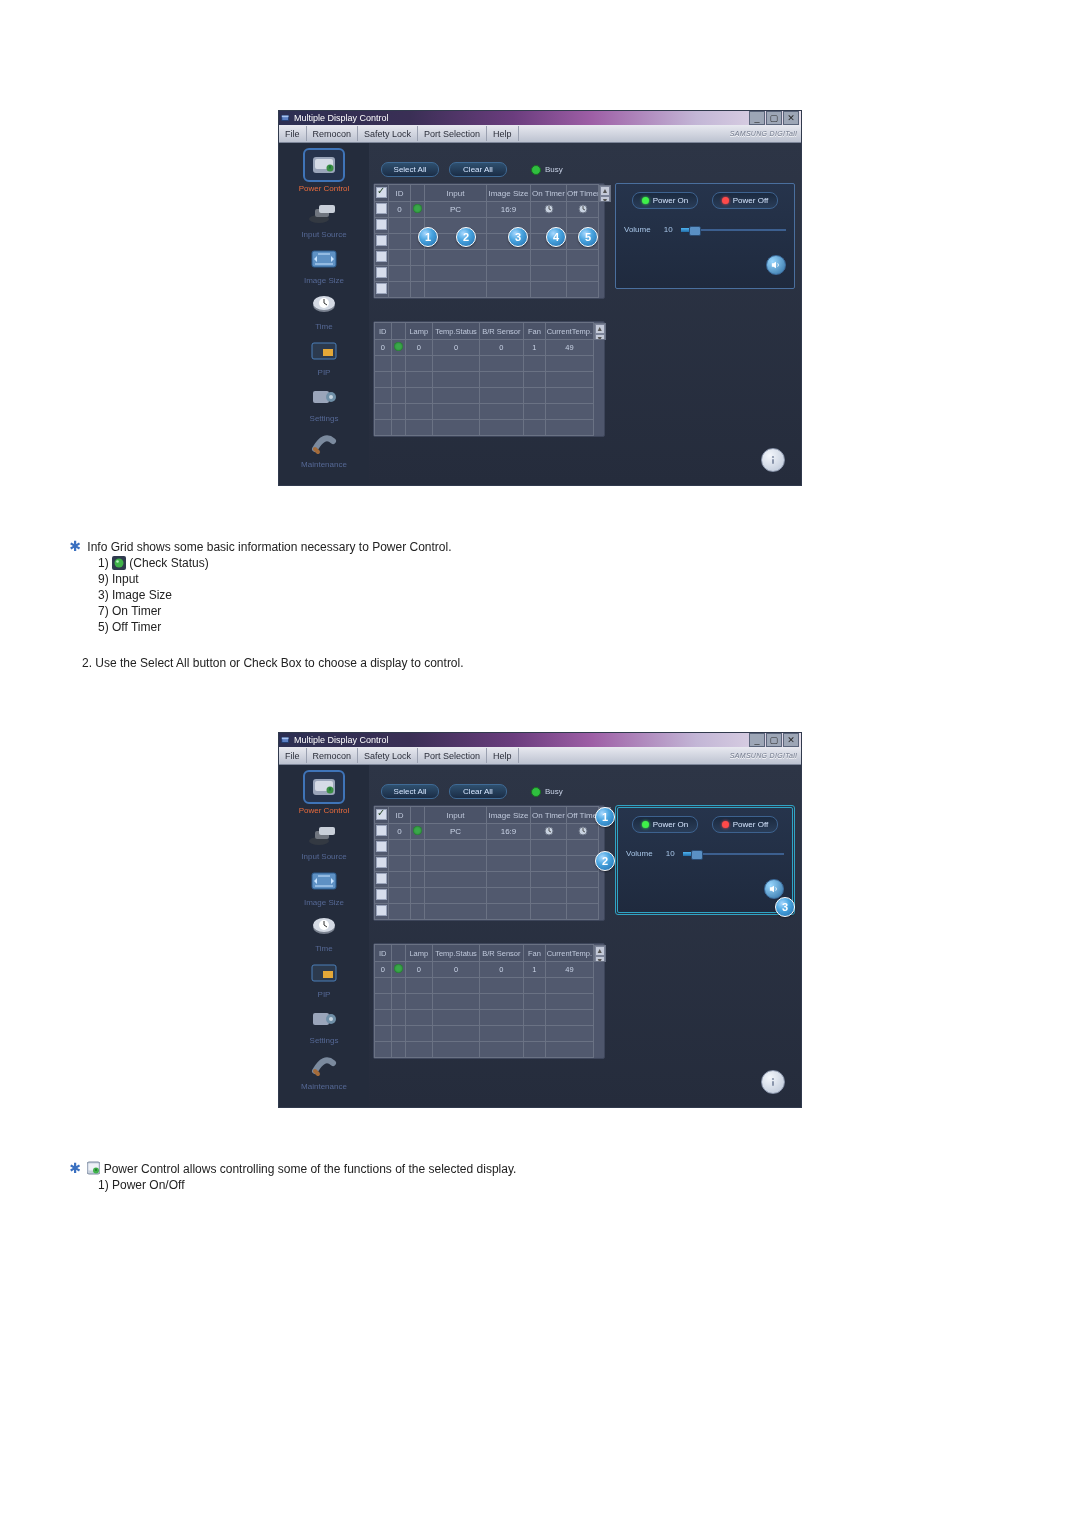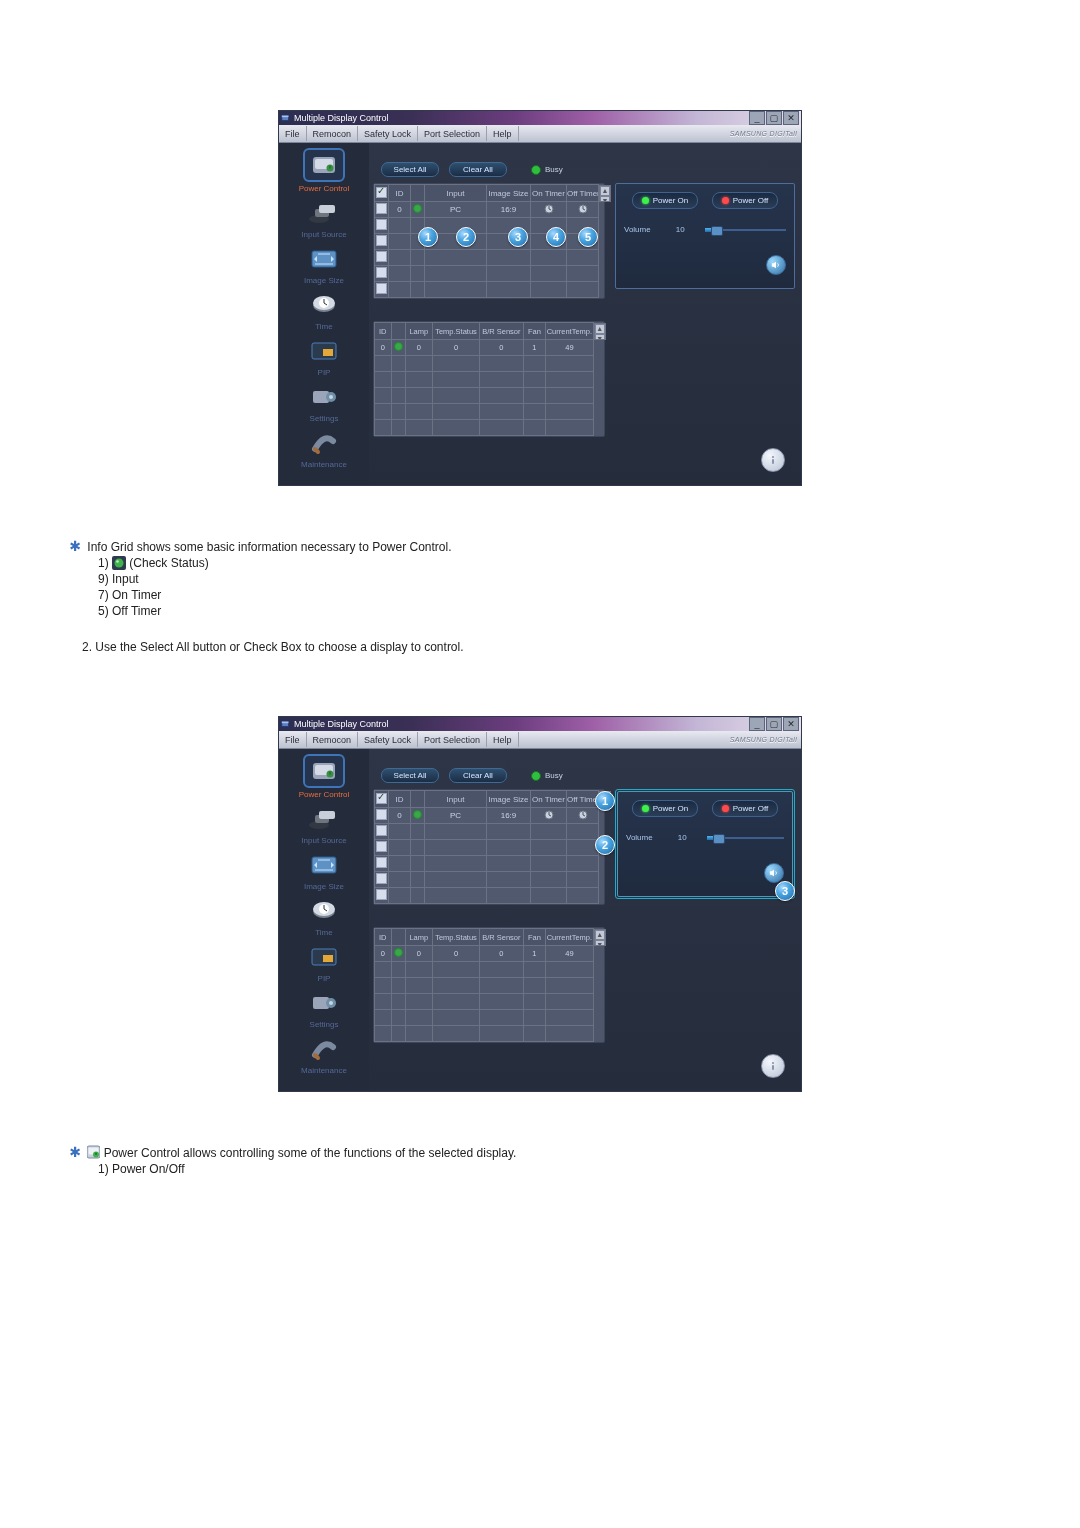--- a/index.html
+++ b/index.html
@@ -134,21 +134,21 @@
   .power-btn {
     width:64px; height:15px; border-radius:8px;
     background:linear-gradient(#1b2a40,#2a3d58);
     border:1px solid #3d628f; color:#d6e6ff; font-size:8px;
     display:flex; align-items:center; justify-content:center; gap:4px;
   }
   .pdot { width:7px; height:7px; border-radius:50%; }
   .pdot.on { background:#3ff04a; box-shadow:0 0 3px #3ff04a; }
   .pdot.off { background:#ff4a4a; box-shadow:0 0 3px #ff4a4a; }
 
-  .vol-row { display:flex; align-items:center; gap:20px; color:#a8c6e8; font-size:8px; }
+  .vol-row { display:flex; align-items:center; gap:8px; color:#a8c6e8; font-size:8px; }
   .vol-track { flex:1; height:2px; background:#3c5f8f; position:relative; }
   .vol-fill { position:absolute; left:0; top:-1px; height:4px; background:linear-gradient(#4fb4f2,#216da8); }
   .vol-thumb { position:absolute; top:-3px; width:10px; height:8px; background:#5a90c4; border:1px solid #2a4a70; border-radius:2px; }
 
   .speaker {
     margin-top:22px; height:18px; display:flex; justify-content:flex-end; align-items:center;
   }
   .speaker .sp-btn {
     width:18px; height:18px; border-radius:50%;
     background:radial-gradient(circle at 30% 30%, #9ad8ff, #2f6fa3);
@@ -541,20 +541,21 @@
       <span class="power-dot">
         <svg viewBox="0 0 14 14">
             <rect x="0" y="0" width="14" height="14" rx="2" fill="#2f3a4e"></rect>
             <circle cx="7" cy="7" r="4.5" fill="#3fb24a"></circle>
             <circle cx="5.5" cy="5.5" r="1.3" fill="#b9f2c2"></circle>
           </svg>
       </span>
       <span>(Check Status)</span>
     </div>
     <div class="doc-line indent">9) Input</div>
+    <div class="doc-line indent">3) Image Size</div>
     <div class="doc-line indent">7) On Timer</div>
     <div class="doc-line indent">5) Off Timer</div>
     <div style="height:18px;"></div>
     <div class="doc-line num-indent">2.  Use the Select All button or Check Box to choose a display to control.</div>
   </div>
 
   <div style="height:60px;"></div>
   <div class="shot-wrap">
     <div class="app-window">
 

